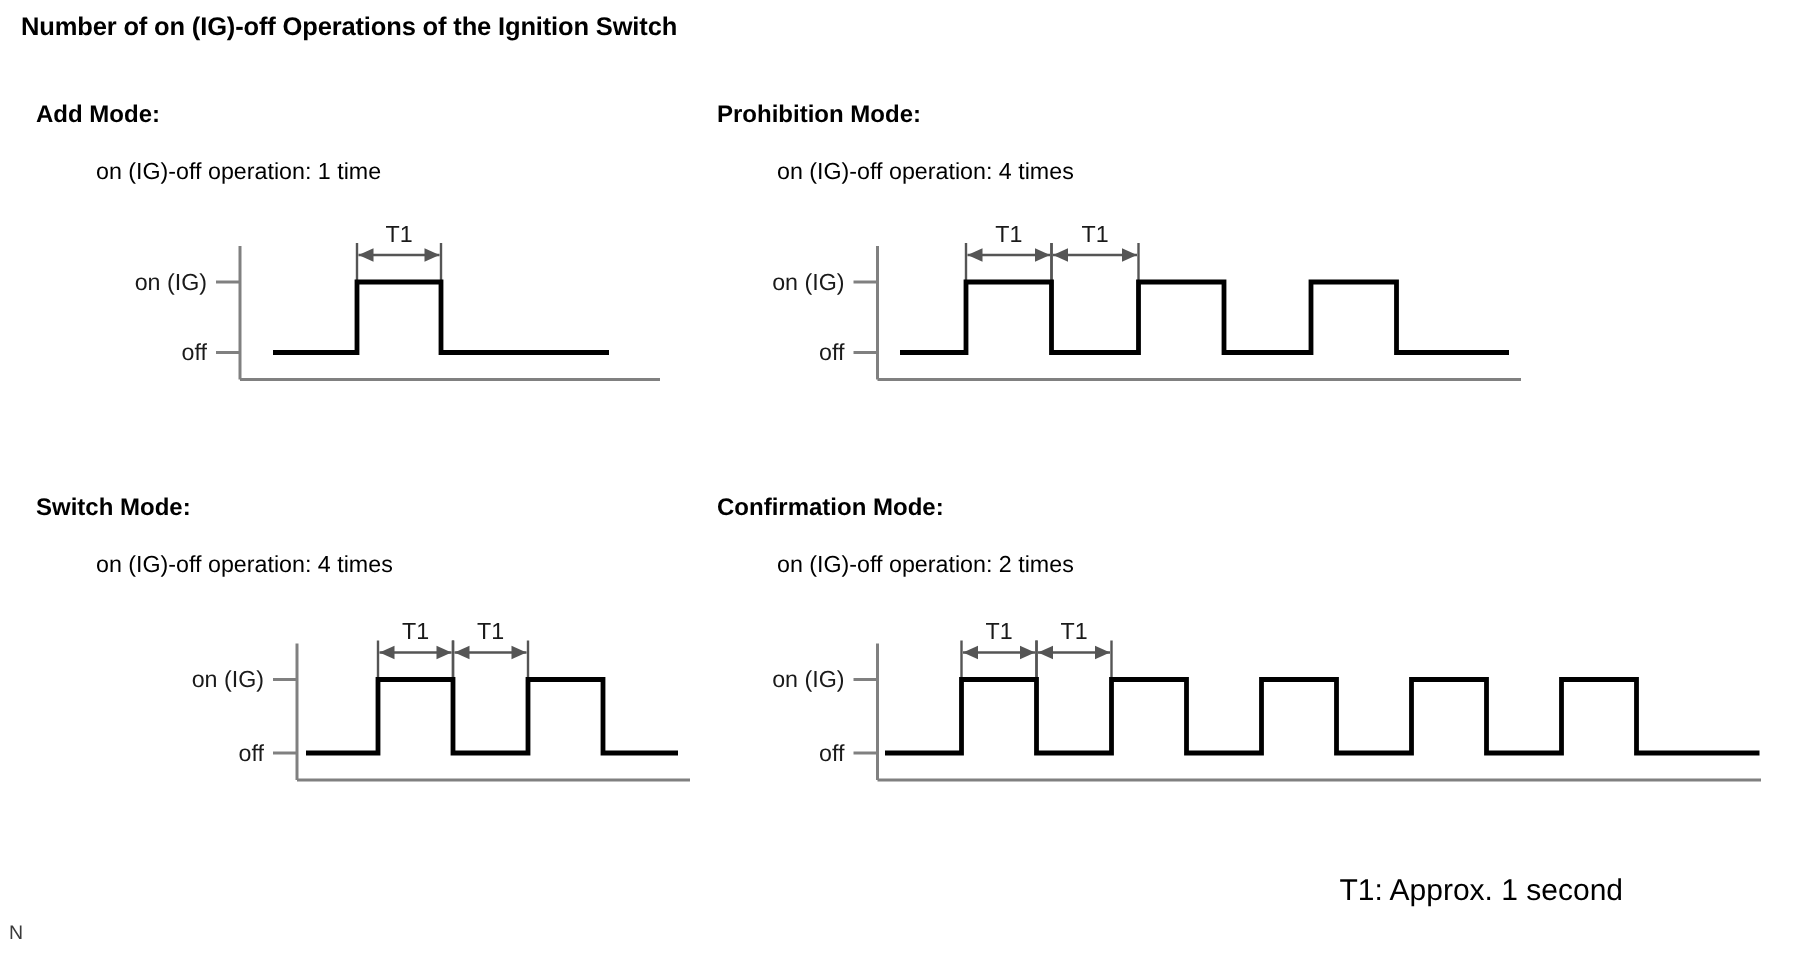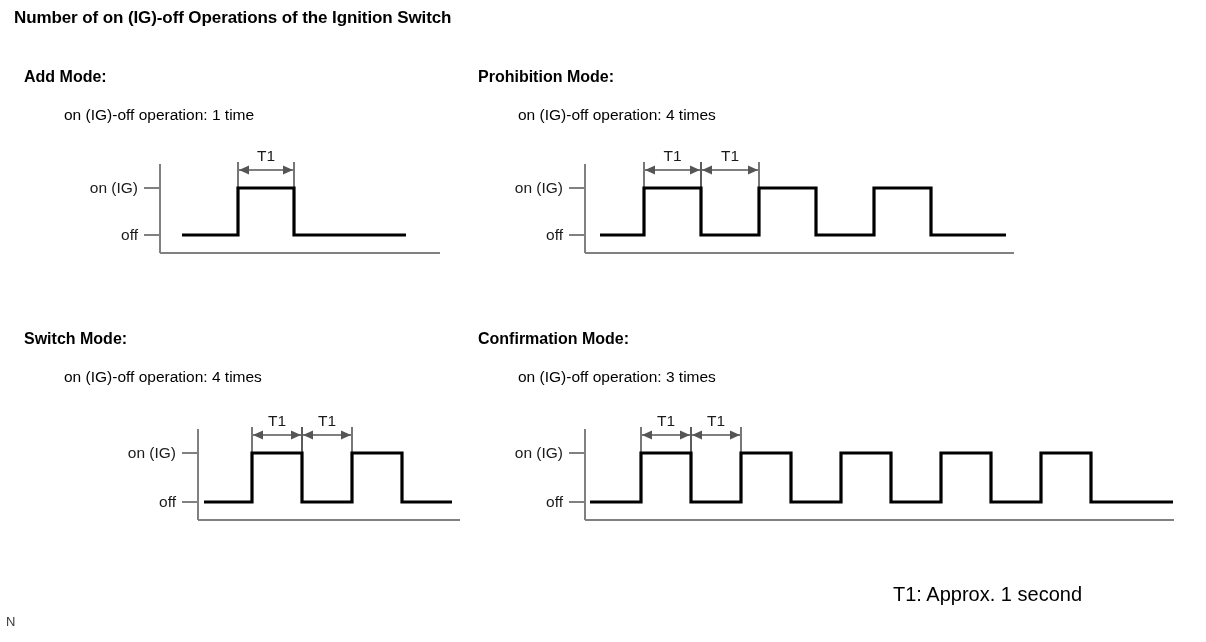--- a/index.html
+++ b/index.html
@@ -154,21 +154,21 @@
           <line x1="279" y1="27" x2="327" y2="27" stroke="#555555" stroke-width="1.6"></line>
           <polygon points="279,27 289,22.5 289,31.5" fill="#555555"></polygon>
           <polygon points="327,27 317,22.5 317,31.5" fill="#555555"></polygon>
           <text x="303" y="18" text-anchor="middle" class="dim-label">T1</text>
           <polyline points="180,94 228,94 228,45 278,45 278,94 328,94 328,45 378,45 378,94 428,94" fill="none" stroke="#000000" stroke-width="3.2" stroke-linejoin="miter"></polyline>
         </svg>
       </div>
     </div>
     <div class="panel" style="left: 478px; top: 330px;">
       <div class="panel-heading">Confirmation Mode:</div>
-      <div class="panel-subtitle">on (IG)-off operation: 3 times</div>
+      <div class="panel-subtitle">on (IG)-off operation: 2 times</div>
       <div class="chart-wrap">
         <svg class="chart-svg" width="700" height="132" viewBox="0 0 700 132">
           <line x1="107" y1="21" x2="107" y2="112" stroke="#808080" stroke-width="2"></line>
           <line x1="107" y1="112" x2="696" y2="112" stroke="#808080" stroke-width="2"></line>
           <line x1="91" y1="45" x2="107" y2="45" stroke="#808080" stroke-width="2"></line>
           <line x1="91" y1="94" x2="107" y2="94" stroke="#808080" stroke-width="2"></line>
           <text x="85" y="50" text-anchor="end" class="axis-label">on (IG)</text>
           <text x="85" y="99" text-anchor="end" class="axis-label">off</text>
           <line x1="163" y1="19" x2="163" y2="44" stroke="#555555" stroke-width="1.6"></line>
           <line x1="213" y1="19" x2="213" y2="44" stroke="#555555" stroke-width="1.6"></line>

